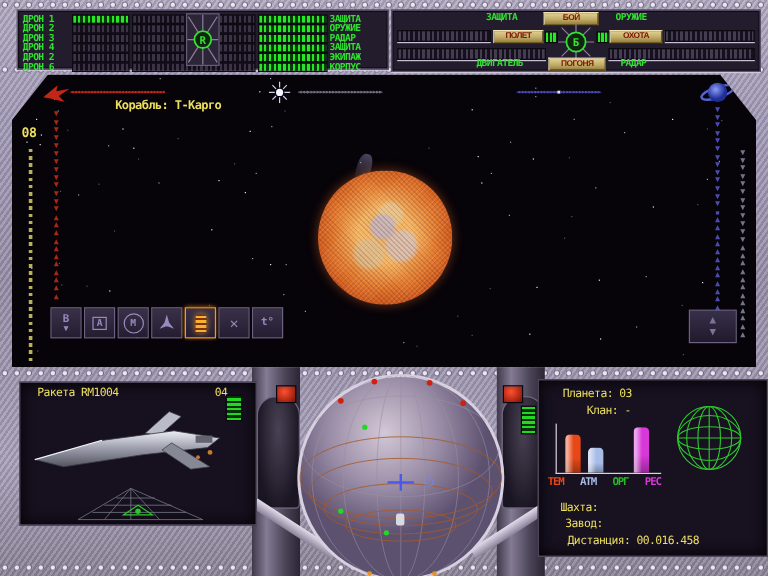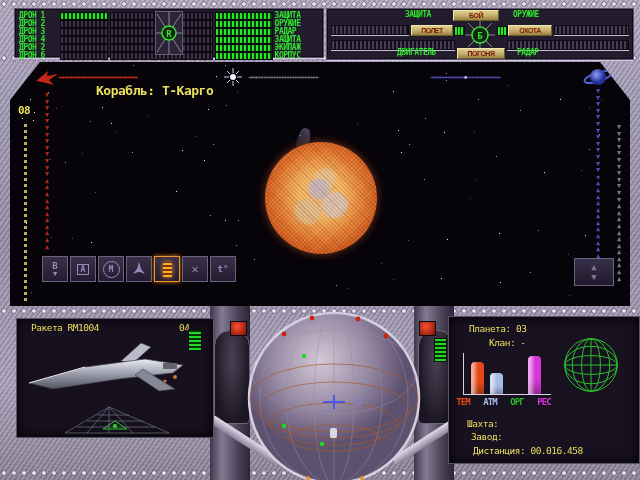--- a/index.html
+++ b/index.html
@@ -29,21 +29,21 @@
     background:linear-gradient(180deg,#e0d091 0%,#c2ad68 55%,#97813f 100%);
     border:1px solid;border-color:#efe4b4 #6e5a25 #6e5a25 #efe4b4;
     color:#7c1606;font-size:7px;font-weight:bold;letter-spacing:-.5px;line-height:9px;white-space:nowrap;cursor:pointer;}
   .ledquad{position:absolute;width:9px;height:8px;border:1px solid #0c0911;
     background:repeating-linear-gradient(90deg,#24e824 0 2px,#063006 2px 3px);}
   .hstrip{position:absolute;height:8px;border:1px solid #0c0911;
     background:repeating-linear-gradient(90deg,#443c50 0 2px,#16101e 2px 4px);box-shadow:0 1px 0 #c8c1d6;}
   
   .space{position:absolute;left:10px;top:62px;width:620px;height:244px;background:#060309;
     clip-path:polygon(30px 0,590px 0,620px 38px,620px 244px,0 244px,0 38px);}
-  .ytext{color:#ecdf5e;font-size:13px;font-weight:bold;letter-spacing:-.5px;white-space:nowrap;}
+  .ytext{color:#ecdf5e;font-size:10px;font-weight:bold;letter-spacing:-.5px;white-space:nowrap;}
   .hrow{position:absolute;font-size:6px;letter-spacing:-1px;white-space:nowrap;line-height:8px;}
   .vcol{position:absolute;white-space:pre;font-size:7px;line-height:6.6px;width:10px;text-align:center;}
   .dashline{position:absolute;width:3px;background:repeating-linear-gradient(180deg,#b9b05c 0 3px,rgba(0,0,0,0) 3px 6px);}
   .planet{position:absolute;left:255px;top:80px;width:112px;height:112px;border-radius:50%;
     background:
       radial-gradient(circle at 48% 42%, rgba(192,182,198,.85) 0 10%, rgba(192,182,198,0) 14%),
       radial-gradient(circle at 62% 56%, rgba(206,196,206,.7) 0 12%, rgba(206,196,206,0) 16%),
       radial-gradient(circle at 38% 62%, rgba(218,188,142,.8) 0 11%, rgba(218,188,142,0) 15%),
       radial-gradient(circle at 54% 33%, rgba(222,202,162,.6) 0 9%, rgba(222,202,162,0) 13%),
       radial-gradient(circle at 50% 48%, #f2b562 0 28%, #e0762c 55%, #c24a16 78%, #7e2a10 100%);

